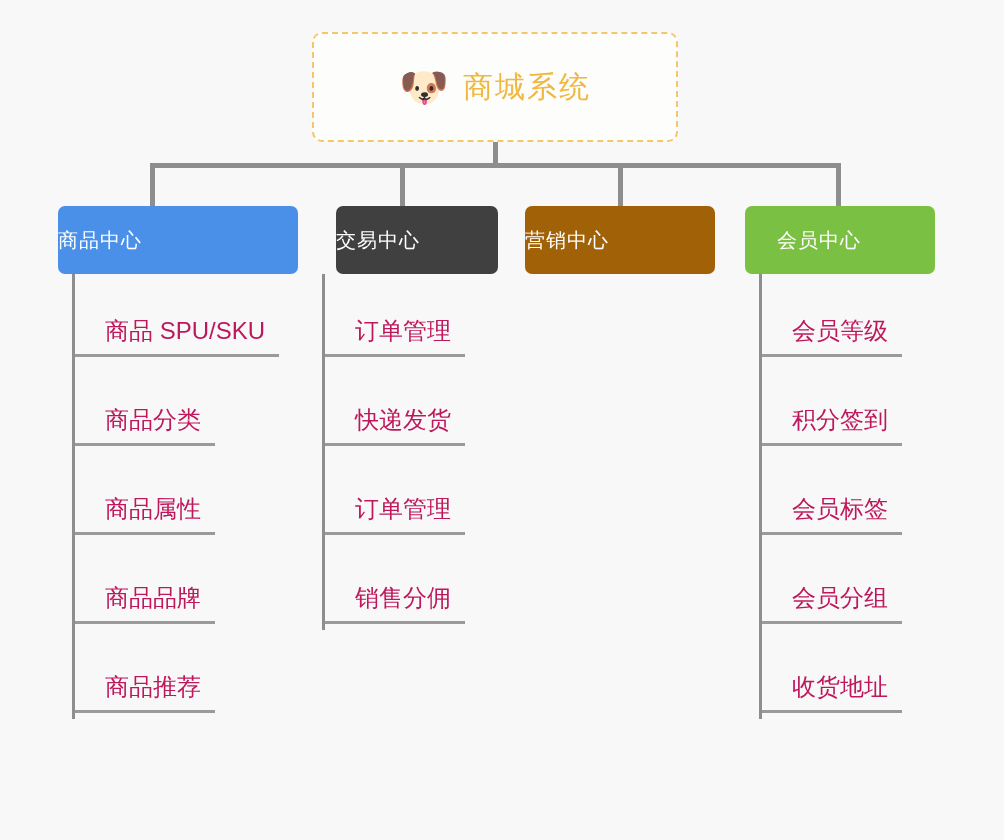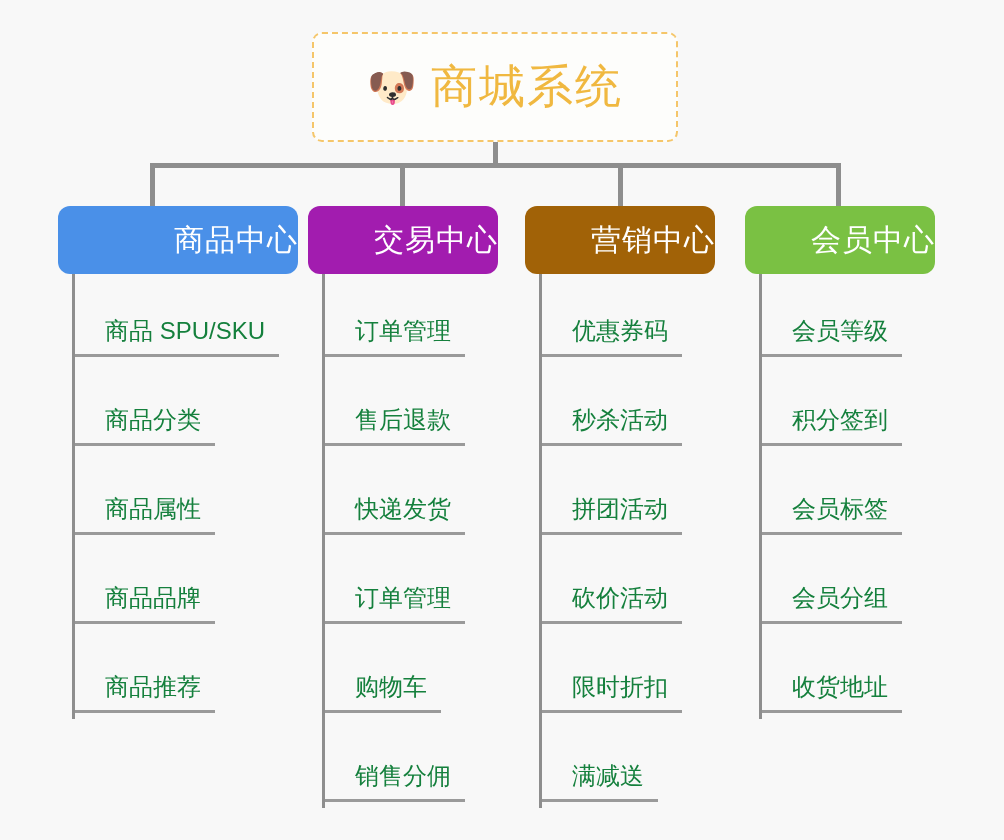--- a/index.html
+++ b/index.html
@@ -36,21 +36,21 @@
     align-items: center;
     justify-content: center;
     gap: 14px;
   }
   .root-emoji {
     font-size: 40px;
     line-height: 1;
     display: block;
   }
   .root-title {
-    font-size: 46px;
+    font-size: 30px;
     color: #f0b840;
     letter-spacing: 2px;
     white-space: nowrap;
   }
 
   
   .trunk-stem {
     position: absolute;
     left: 493px;
     top: 142px;
@@ -75,26 +75,26 @@
   }
 
   
   .column {
     position: absolute;
     top: 206px;
   }
   .cat-box {
     box-sizing: border-box;
     height: 68px;
-    border-radius: 12px;
+    border-radius: 7px;
     display: flex;
     align-items: center;
-    justify-content: flex-end;
+    justify-content: flex-start;
     color: #ffffff;
-    font-size: 30px;
+    font-size: 20px;
     letter-spacing: 1px;
     white-space: nowrap;
   }
 
   
   .branch {
     position: relative;
     margin-top: 0;
     padding-left: 14px;
   }
@@ -118,21 +118,21 @@
     height: 89px;
     display: flex;
     align-items: flex-end;
     padding: 0 0 6px 0;
     margin-left: 3px;
   }
   .leaf-label {
     display: inline-block;
     padding: 0 14px 7px 30px;
     font-size: 24px;
-    color: #15803d;
+    color: #be185d;
     white-space: nowrap;
     border-bottom: 3px solid #9a9a9a;
   }
 
   
   #col-0 { left: 58px;  width: 240px; }
   #col-1 { left: 308px; width: 190px; }
   #col-2 { left: 525px; width: 190px; }
   #col-3 { left: 745px; width: 190px; }
 </style>
@@ -172,93 +172,65 @@
             <span class="leaf-label">商品品牌</span>
           </li>
         <li class="leaf">
             <span class="leaf-label">商品推荐</span>
           </li>
       </ul>
     </div>
   </div>
 
   <div class="column" id="col-1">
-    <div class="cat-box" style="background: #a21caf;">
+    <div class="cat-box" style="background: #404040; margin-left: 28px;">
       <span>交易中心</span>
     </div>
     <div class="branch">
       <ul class="leaf-list">
         <li class="leaf">
             <span class="leaf-label">订单管理</span>
           </li>
         <li class="leaf">
-            <span class="leaf-label">售后退款</span>
-          </li>
-        <li class="leaf">
             <span class="leaf-label">快递发货</span>
           </li>
         <li class="leaf">
             <span class="leaf-label">订单管理</span>
-          </li>
-        <li class="leaf">
-            <span class="leaf-label">购物车</span>
           </li>
         <li class="leaf">
             <span class="leaf-label">销售分佣</span>
           </li>
       </ul>
     </div>
   </div>
 
   <div class="column" id="col-2">
     <div class="cat-box" style="background: #a16207;">
       <span>营销中心</span>
     </div>
+  </div>
+
+  <div class="column" id="col-3">
+    <div class="cat-box" style="background: rgb(122, 193, 67); padding-left: 32px;">
+      <span>会员中心</span>
+    </div>
     <div class="branch">
       <ul class="leaf-list">
         <li class="leaf">
-            <span class="leaf-label">优惠券码</span>
-          </li>
-        <li class="leaf">
-            <span class="leaf-label">秒杀活动</span>
-          </li>
-        <li class="leaf">
-            <span class="leaf-label">拼团活动</span>
-          </li>
-        <li class="leaf">
-            <span class="leaf-label">砍价活动</span>
-          </li>
-        <li class="leaf">
-            <span class="leaf-label">限时折扣</span>
-          </li>
-        <li class="leaf">
-            <span class="leaf-label">满减送</span>
+            <span class="leaf-label">会员等级</span>
+          </li>
+        <li class="leaf">
+            <span class="leaf-label">积分签到</span>
+          </li>
+        <li class="leaf">
+            <span class="leaf-label">会员标签</span>
+          </li>
+        <li class="leaf">
+            <span class="leaf-label">会员分组</span>
+          </li>
+        <li class="leaf">
+            <span class="leaf-label">收货地址</span>
           </li>
       </ul>
     </div>
   </div>
 
-  <div class="column" id="col-3">
-    <div class="cat-box" style="background: rgb(122, 193, 67);">
-      <span>会员中心</span>
-    </div>
-    <div class="branch">
-      <ul class="leaf-list">
-        <li class="leaf">
-            <span class="leaf-label">会员等级</span>
-          </li>
-        <li class="leaf">
-            <span class="leaf-label">积分签到</span>
-          </li>
-        <li class="leaf">
-            <span class="leaf-label">会员标签</span>
-          </li>
-        <li class="leaf">
-            <span class="leaf-label">会员分组</span>
-          </li>
-        <li class="leaf">
-            <span class="leaf-label">收货地址</span>
-          </li>
-      </ul>
-    </div>
-  </div>
-
 </div>
 
 </body></html>

